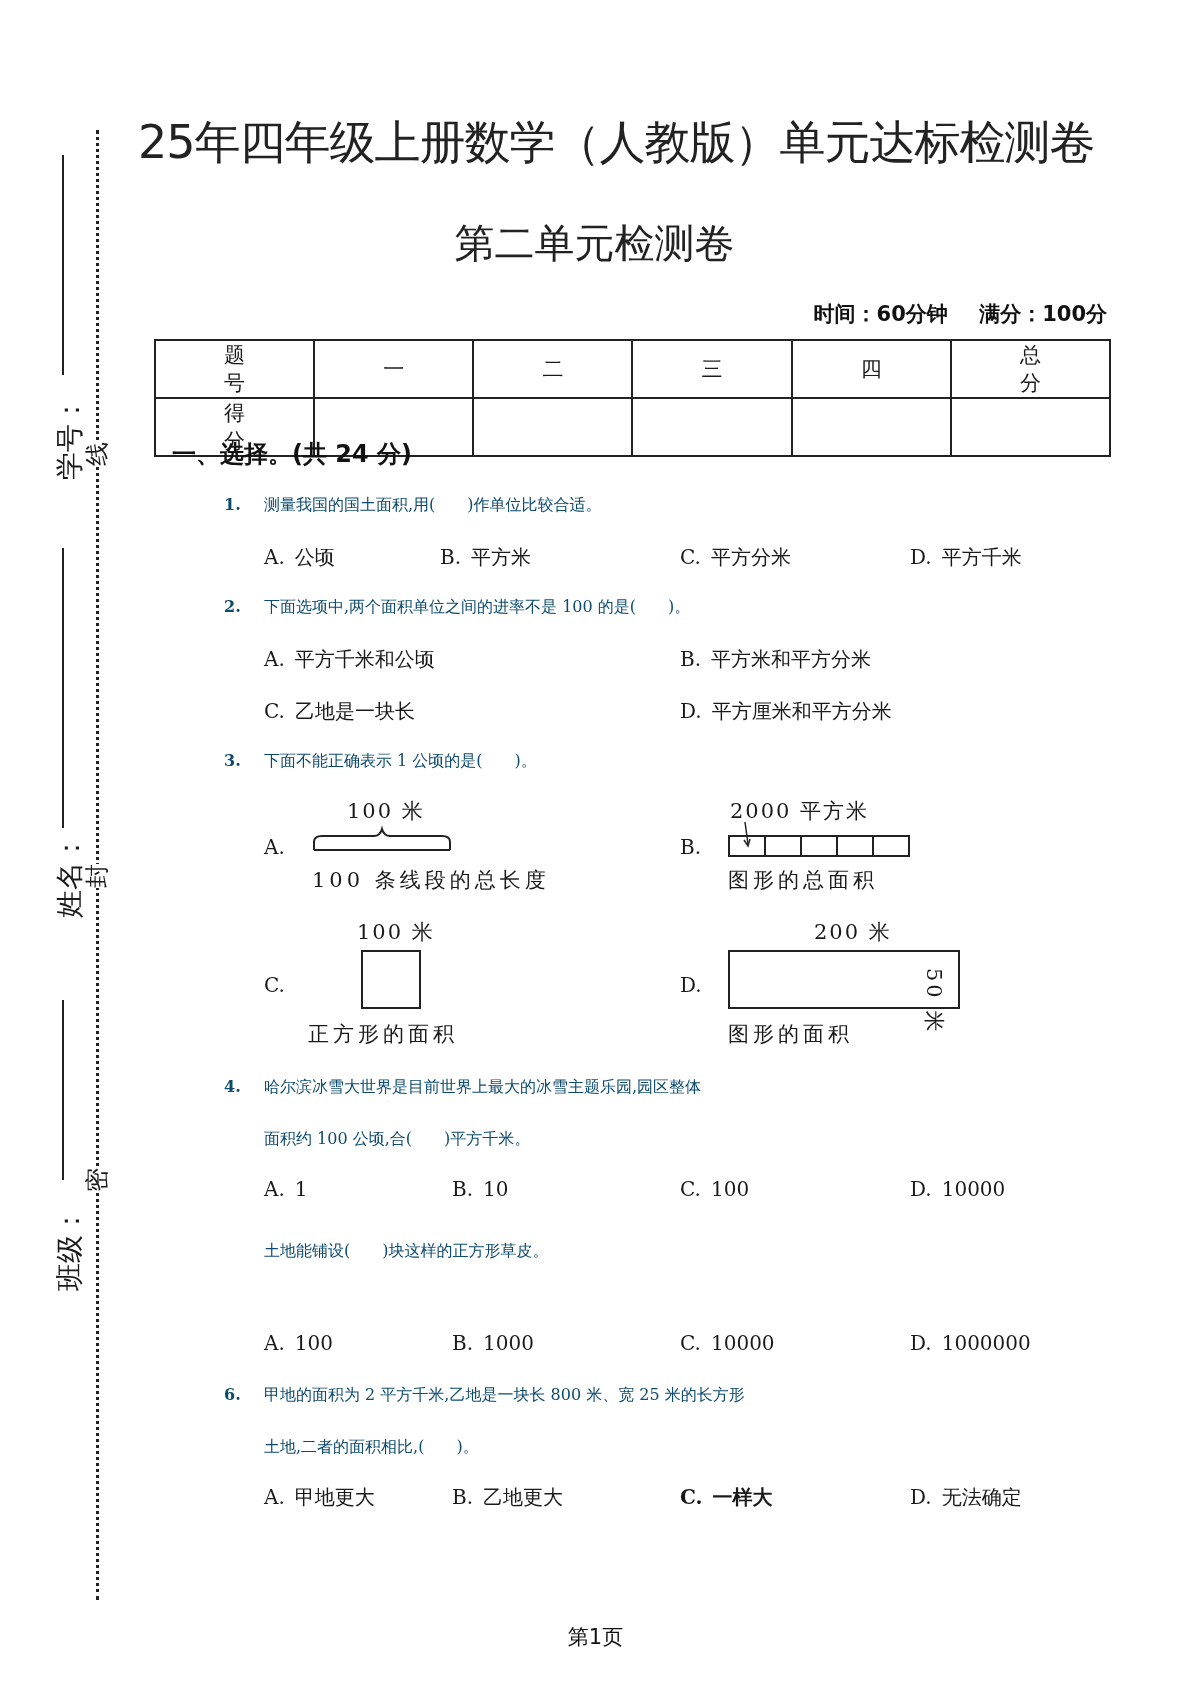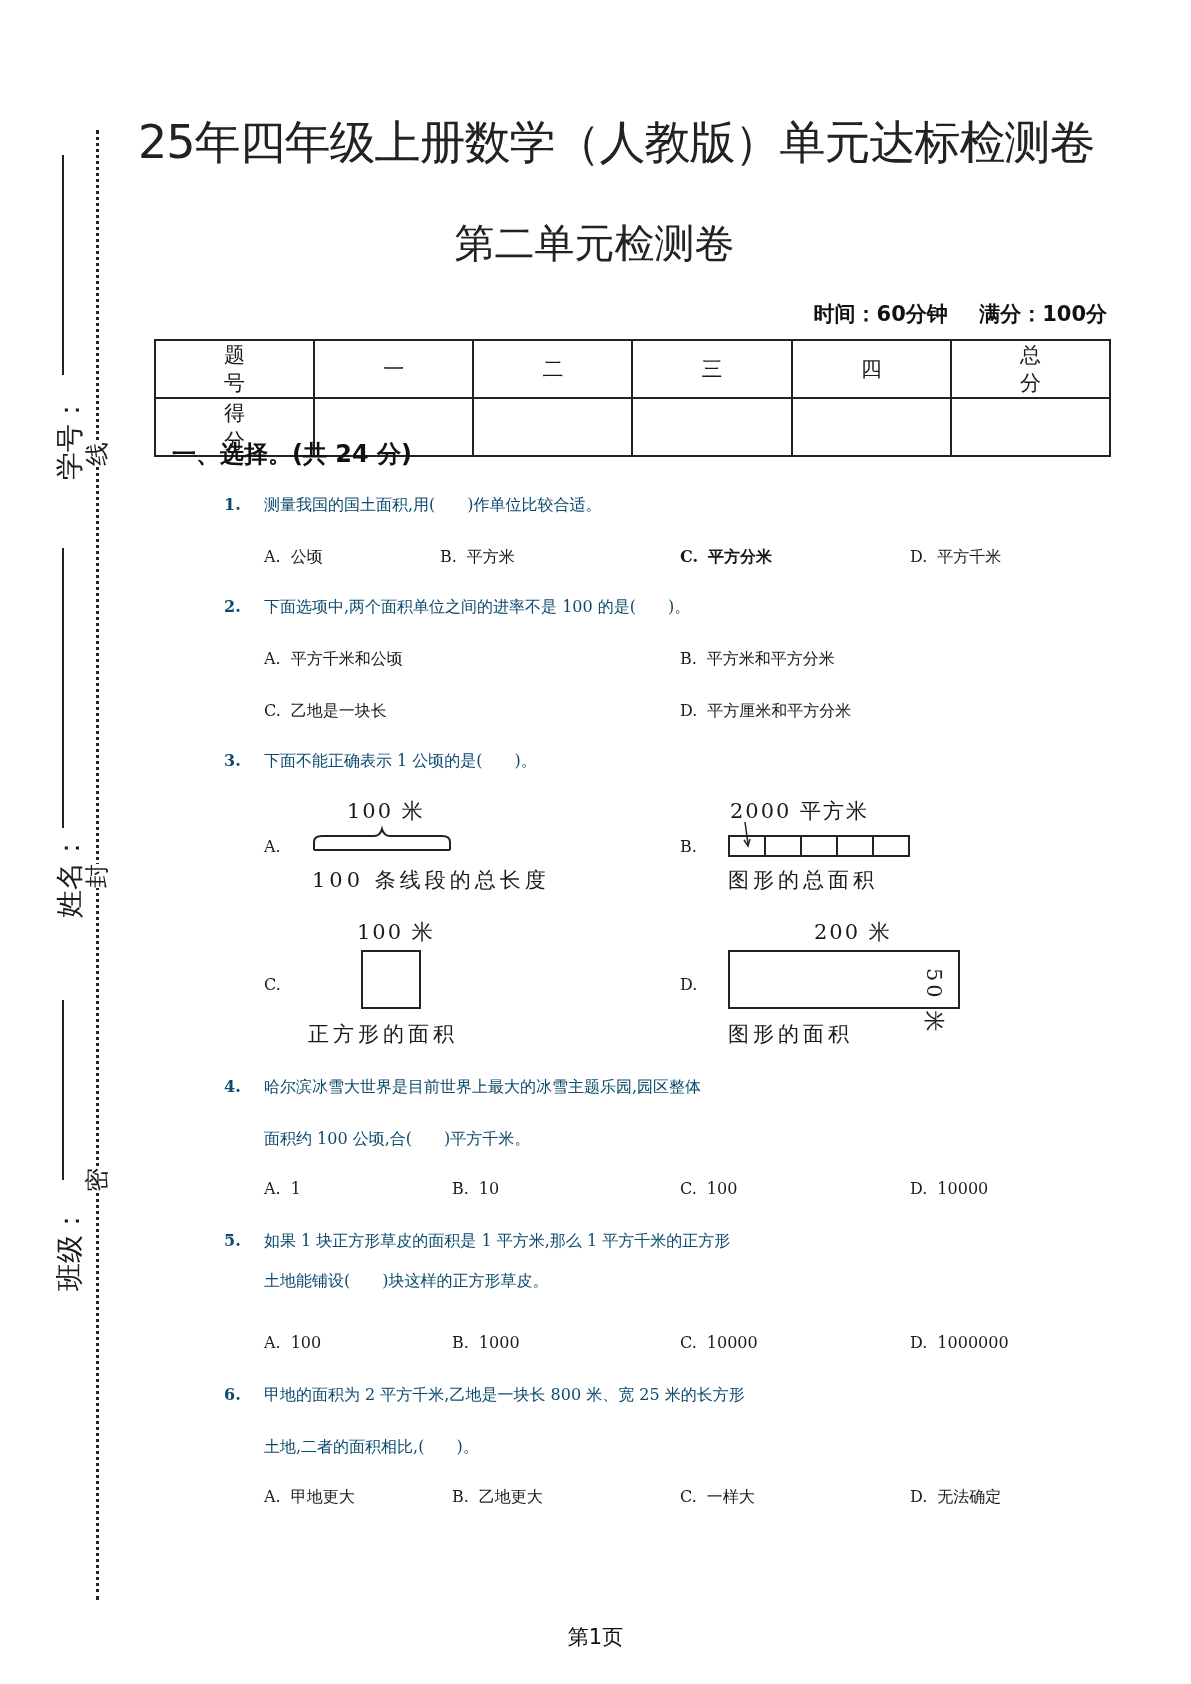--- a/index.html
+++ b/index.html
@@ -61,21 +61,21 @@
       font-family: "DejaVu Sans", sans-serif;
     }
     .q {
       position: absolute; left: 224px; width: 880px;
       font-family: "DejaVu Serif", serif; font-size: 16px; line-height: 30px; color: #0c4a6e;
       white-space: nowrap;
     }
     .q .num { font-weight: bold; display: inline-block; width: 40px; }
     .q .cont { padding-left: 40px; }
     .opt {
-      position: absolute; font-family: "DejaVu Serif", serif; font-size: 16px; line-height: 30px;
+      position: absolute; font-family: "DejaVu Serif", serif; font-size: 20px; line-height: 30px;
       color: #1a1a1a; white-space: nowrap;
     }
     .opt .letter { margin-right: 10px; }
 
     
     .fig-label {
       position: absolute; font-family: "DejaVu Serif", serif; font-size: 21px;
       color: #1a1a1a; white-space: nowrap; letter-spacing: 2px;
     }
     .fig-caption {
@@ -137,21 +137,21 @@
 </tbody>
   </table>
 
 <div class="section-title">一、选择。(共 24 分)</div>
 
 <div class="q" style="top:490px;">
   <span class="num">1.</span><span>测量我国的国土面积,用(　　)作单位比较合适。</span>
 </div>
 <div class="opt" style="left:264px;top:542px;"><span class="letter">A.</span><span>公顷</span></div>
 <div class="opt" style="left:440px;top:542px;"><span class="letter">B.</span><span>平方米</span></div>
-<div class="opt" style="left:680px;top:542px;font-weight:bold;"><span class="letter">C.</span><span>平方分米</span></div>
+<div class="opt" style="left:680px;top:542px;"><span class="letter">C.</span><span>平方分米</span></div>
 <div class="opt" style="left:910px;top:542px;"><span class="letter">D.</span><span>平方千米</span></div>
 
 <div class="q" style="top:592px;">
   <span class="num">2.</span><span>下面选项中,两个面积单位之间的进率不是 100 的是(　　)。</span>
 </div>
 <div class="opt" style="left:264px;top:644px;"><span class="letter">A.</span><span>平方千米和公顷</span></div>
 <div class="opt" style="left:680px;top:644px;"><span class="letter">B.</span><span>平方米和平方分米</span></div>
 <div class="opt" style="left:264px;top:696px;"><span class="letter">C.</span><span>乙地是一块长</span></div>
 <div class="opt" style="left:680px;top:696px;"><span class="letter">D.</span><span>平方厘米和平方分米</span></div>
 
@@ -206,30 +206,29 @@
 <div class="q" style="top:1072px;">
   <div><span class="num">4.</span><span>哈尔滨冰雪大世界是目前世界上最大的冰雪主题乐园,园区整体</span></div>
   <div class="cont" style="margin-top:22px;">面积约 100 公顷,合(　　)平方千米。</div>
 </div>
 <div class="opt" style="left:264px;top:1174px;"><span class="letter">A.</span><span>1</span></div>
 <div class="opt" style="left:452px;top:1174px;"><span class="letter">B.</span><span>10</span></div>
 <div class="opt" style="left:680px;top:1174px;"><span class="letter">C.</span><span>100</span></div>
 <div class="opt" style="left:910px;top:1174px;"><span class="letter">D.</span><span>10000</span></div>
 
 <div class="q" style="top:1226px;">
-  <div><span class="num">5.</span><span>如果 1 块正方形草皮的面积是 1 平方米,那么 1 平方千米的正方形</span></div>
   <div class="cont" style="margin-top:10px;">土地能铺设(　　)块这样的正方形草皮。</div>
 </div>
 <div class="opt" style="left:264px;top:1328px;"><span class="letter">A.</span><span>100</span></div>
 <div class="opt" style="left:452px;top:1328px;"><span class="letter">B.</span><span>1000</span></div>
 <div class="opt" style="left:680px;top:1328px;"><span class="letter">C.</span><span>10000</span></div>
 <div class="opt" style="left:910px;top:1328px;"><span class="letter">D.</span><span>1000000</span></div>
 
 <div class="q" style="top:1380px;">
   <div><span class="num">6.</span><span>甲地的面积为 2 平方千米,乙地是一块长 800 米、宽 25 米的长方形</span></div>
   <div class="cont" style="margin-top:22px;">土地,二者的面积相比,(　　)。</div>
 </div>
 <div class="opt" style="left:264px;top:1482px;"><span class="letter">A.</span><span>甲地更大</span></div>
 <div class="opt" style="left:452px;top:1482px;"><span class="letter">B.</span><span>乙地更大</span></div>
-<div class="opt" style="left:680px;top:1482px;"><span class="letter">C.</span><span>一样大</span></div>
+<div class="opt" style="left:680px;top:1482px;font-weight:bold;"><span class="letter">C.</span><span>一样大</span></div>
 <div class="opt" style="left:910px;top:1482px;"><span class="letter">D.</span><span>无法确定</span></div>
 
 <div class="page-footer">第1页</div>
 
 </body></html>

